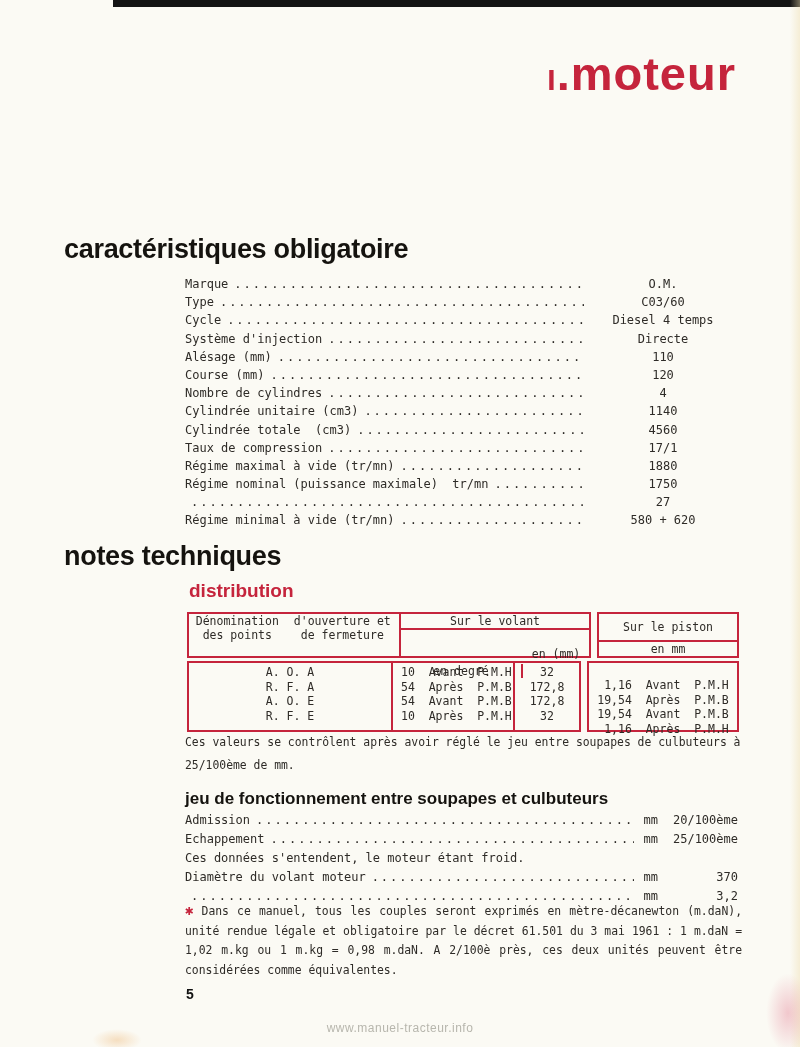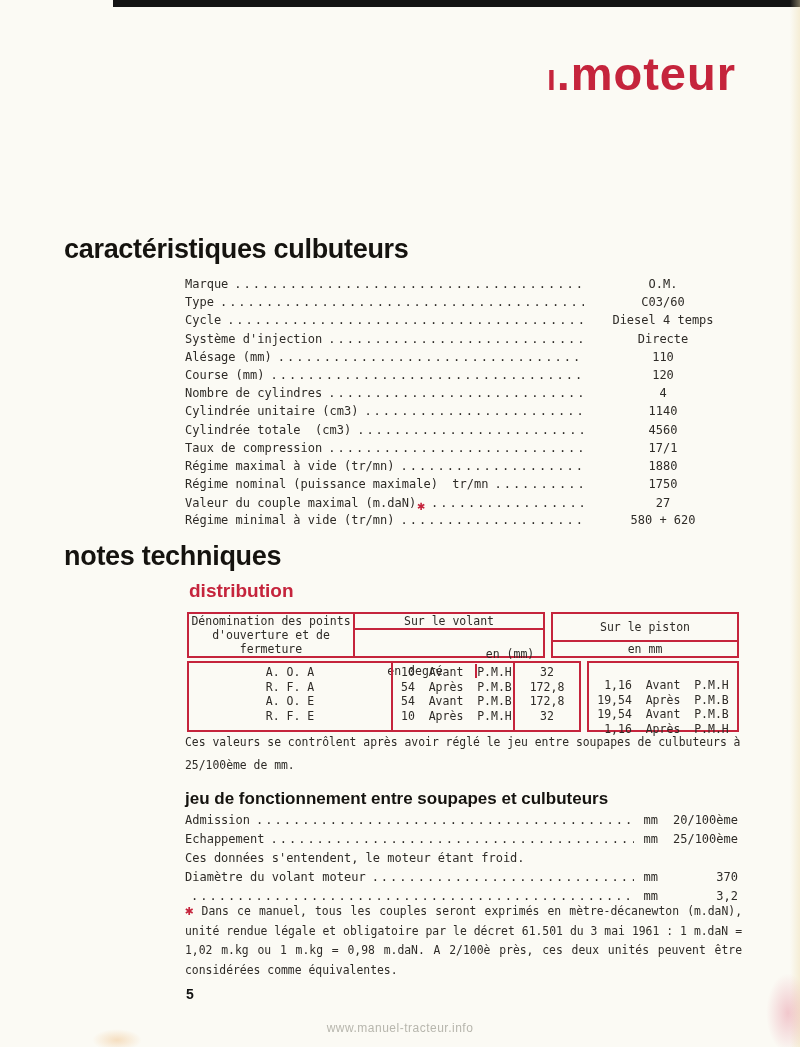--- a/index.html
+++ b/index.html
@@ -35,22 +35,22 @@
   .lab{ white-space:pre; }
   .leader{ flex:1; overflow:hidden; white-space:nowrap; letter-spacing:2px;
     margin:0 4px 0 6px; }
   .val{ width:150px; text-align:center; white-space:pre; }
   .ast{ color:var(--accent); font-weight:bold; }
   .inline-ast{ font-size:13px; position:relative; top:3px; margin-left:1px; }
 
   .tbl{ position:absolute; left:187px; top:612px; width:552px;
     font-family:"DejaVu Sans Mono", monospace; font-size:11.5px; }
   .tbl-hdr{ display:flex; height:46px; }
-  .hc1{ width:168px; border:2px solid var(--accent); display:flex; flex-direction:column;
-    justify-content:center; text-align:center; line-height:14px; }
+  .hc1{ width:214px; border:2px solid var(--accent); display:flex; flex-direction:row;
+    justify-content:space-between; text-align:center; line-height:14px; }
   .hg1{ width:190px; border:2px solid var(--accent); border-left:none; display:flex;
     flex-direction:column; }
   .hg-label{ height:30px; border-bottom:2px solid var(--accent); display:flex;
     align-items:center; justify-content:center; }
   .hg-subs{ flex:1; display:flex; }
   .hsub-deg{ width:122px; border-right:2px solid var(--accent); display:flex;
     align-items:center; justify-content:center;margin-top:34px; }
   .hsub-mm{ flex:1; display:flex; align-items:center; justify-content:center; }
   .tbl-gap{ width:6px; }
   .hg2{ flex:1; border:2px solid var(--accent); display:flex; flex-direction:column; }
@@ -88,21 +88,21 @@
 <body>
 
 <div class="page">
   <div class="top-bar"></div>
   <div class="edge-right"></div>
 
   <div class="title">
     <span class="title-num">I</span><span class="title-rest">.moteur</span>
   </div>
 
-  <h1 class="h-main h1-carac">caractéristiques culbuteurs</h1>
+  <h1 class="h-main h1-carac">caractéristiques obligatoire</h1>
 
   <div class="spec-list mono" id="spec-list">
       <div class="spec-row">
         <span class="lab">Marque</span>
         <span class="leader">......................................................................................................................................................</span>
         <span class="val">O.M.</span>
       </div>
       <div class="spec-row">
         <span class="lab">Type</span>
         <span class="leader">......................................................................................................................................................</span>
@@ -152,21 +152,20 @@
         <span class="lab">Régime maximal à vide (tr/mn)</span>
         <span class="leader">......................................................................................................................................................</span>
         <span class="val">1880</span>
       </div>
       <div class="spec-row">
         <span class="lab">Régime nominal (puissance maximale)  tr/mn</span>
         <span class="leader">......................................................................................................................................................</span>
         <span class="val">1750</span>
       </div>
       <div class="spec-row">
-        <span class="lab">Valeur du couple maximal (m.daN)<span class="ast inline-ast">✱</span></span>
         <span class="leader">......................................................................................................................................................</span>
         <span class="val">27</span>
       </div>
       <div class="spec-row">
         <span class="lab">Régime minimal à vide (tr/mn)</span>
         <span class="leader">......................................................................................................................................................</span>
         <span class="val">580 + 620</span>
       </div>
     </div>
 

